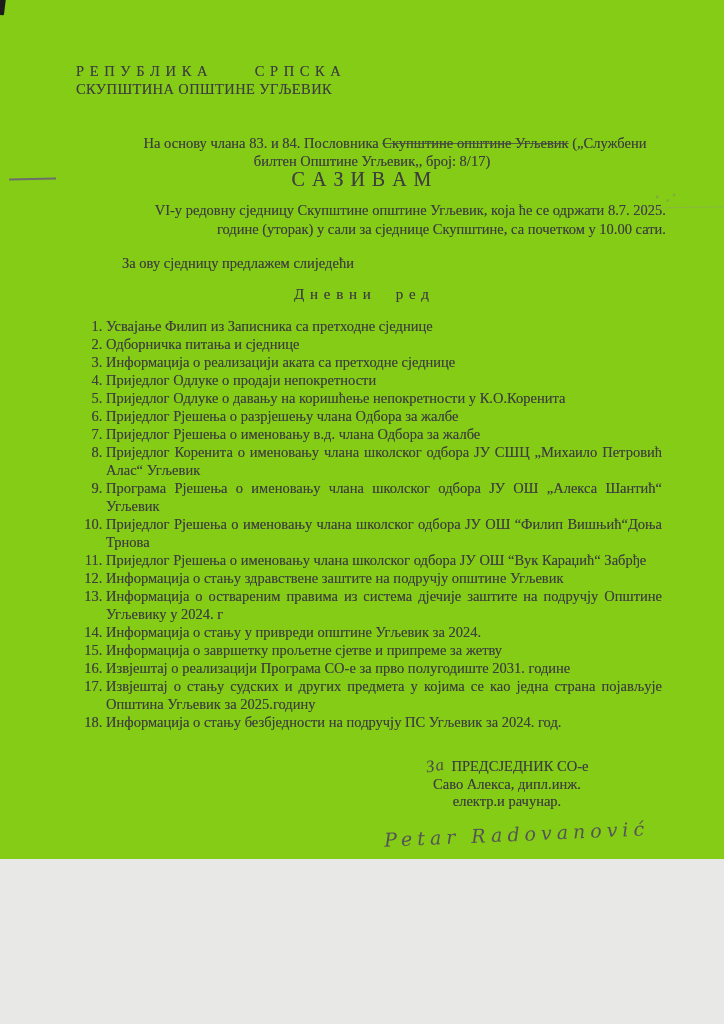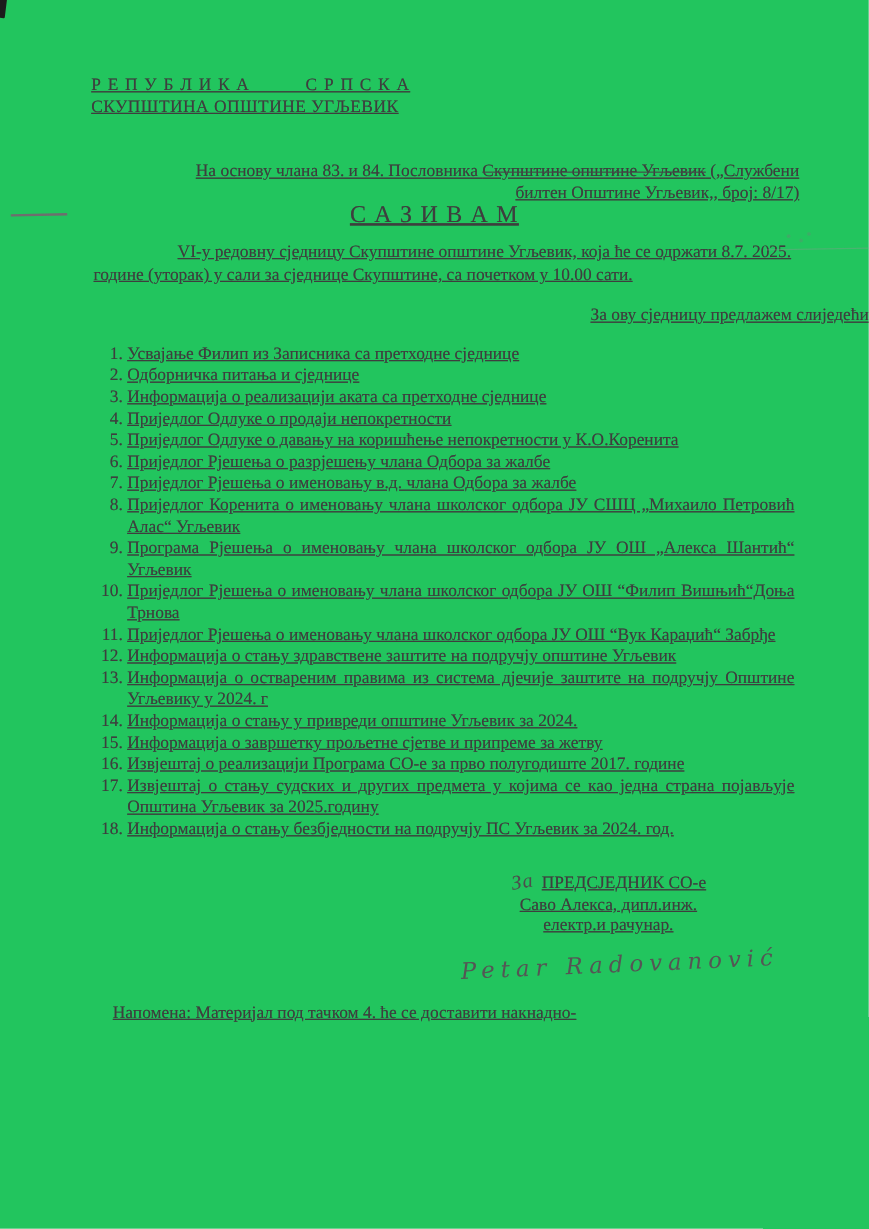--- a/index.html
+++ b/index.html
@@ -1,29 +1,28 @@
 <!DOCTYPE html>
 <html><head>
 <meta charset="utf-8">
 <style>
   * { margin: 0; padding: 0; box-sizing: content-box; }
   html, body { background: #e8e8e6; }
   .page {
     position: relative;
     width: 724px;
-    height: 1024px;
+    height: 859px;
     margin: 0 auto;
-    background: #22c55e;
+    background: #84cc16;
     overflow: hidden;
     font-family: "Liberation Serif", "DejaVu Serif", serif;
     color: #3e3e3e;
     font-size: 14.5px;
     line-height: 18px;
     text-shadow: 0 0 0.5px rgba(62,62,62,0.55);
-    text-decoration: underline;
   }
   .pre { white-space: pre; }
   
   .artifact-corner {
     position: absolute; top: -3px; left: -2px;
     width: 7px; height: 18px;
     background: #1c1c1c;
     transform: rotate(7deg);
     border-radius: 1px;
   }
@@ -45,33 +44,33 @@
     background:
       radial-gradient(circle at 20% 40%, rgba(120,120,120,0.35) 1px, transparent 2px),
       radial-gradient(circle at 60% 70%, rgba(120,120,120,0.3) 1px, transparent 2px),
       radial-gradient(circle at 85% 25%, rgba(120,120,120,0.3) 1px, transparent 2px);
   }
   
   .header { margin: 62px 0 0 76px; }
   .header div { letter-spacing: 0.4px; }
   .header .republic { letter-spacing: 1px; }
   
-  .legal { margin: 36px 0 0 78px; width: 588px; text-indent: 46px; text-align: right; }
+  .legal { margin: 36px 0 0 78px; width: 588px; text-indent: 46px; text-align: center; }
   .struck {
     text-decoration: line-through;
     text-decoration-color: rgba(75,75,75,0.6);
     text-decoration-thickness: 1px;
   }
   .title-sazivam {
     text-align: center;
     font-size: 20px;
     letter-spacing: 1px;
   }
-  .session { margin: 13px 0 0 78px; width: 588px; text-indent: 70px; line-height: 19px; }
-  .proposal { margin: 15px 0 0 122px; text-align: right; }
+  .session { margin: 13px 0 0 78px; width: 588px; text-indent: 70px; line-height: 19px; text-align: right; }
+  .proposal { margin: 15px 0 0 122px; }
   .agenda-title {
     margin-top: 13px;
     text-align: center;
     font-size: 15px;
     letter-spacing: 1px;
   }
   
   ol.agenda {
     margin: 14px 0 0 80px;
     padding-left: 26px;
@@ -128,38 +127,39 @@
   </div>
 
   <p class="legal"><span>На основу  члана  83.  и  84. Пословника </span><span class="struck">Скупштине општине Угљевик</span><span> („Службени билтен Општине Угљевик,, број: 8/17)</span></p>
 
   <div class="title-sazivam pre">С А З И В А М</div>
 
   <p class="session">VI-у  редовну сједницу Скупштине општине Угљевик, која ће се одржати  8.7. 2025. године  (уторак)  у  сали  за сједнице Скупштине, са почетком  у 10.00  сати.</p>
 
   <p class="proposal">За ову сједницу предлажем  слиједећи</p>
 
+  <div class="agenda-title pre">Д н е в н и     р е д</div>
 
   <ol class="agenda">
     <li>Усвајање Филип из Записника са претходне сједнице</li>
     <li>Одборничка питања и сједнице</li>
     <li>Информација о реализацији аката са претходне сједнице</li>
     <li>Приједлог Одлуке о продаји непокретности</li>
     <li>Приједлог Одлуке  о давању на коришћење непокретности у К.О.Коренита</li>
     <li>Приједлог Рјешења о разрјешењу  члана Одбора за жалбе</li>
     <li>Приједлог Рјешења о именовању в.д.  члана Одбора за жалбе</li>
     <li>Приједлог Коренита о именовању члана школског одбора ЈУ СШЦ „Михаило Петровић Алас“ Угљевик</li>
     <li>Програма Рјешења о именовању члана школског одбора ЈУ ОШ „Алекса Шантић“ Угљевик</li>
     <li>Приједлог Рјешења о именовању члана школског одбора ЈУ ОШ “Филип Вишњић“Доња Трнова</li>
     <li>Приједлог Рјешења о именовању члана школског одбора ЈУ ОШ “Вук Караџић“ Забрђе</li>
     <li>Информација о стању здравствене заштите на подручју општине Угљевик</li>
     <li>Информација о  оствареним правима из система дјечије заштите на подручју Општине Угљевику у 2024. г</li>
     <li>Информација о стању у привреди општине Угљевик за 2024.</li>
     <li>Информација о завршетку прољетне сјетве и припреме за жетву</li>
-    <li>Извјештај о реализацији Програма СО-е за прво полугодиште 2017. године</li>
+    <li>Извјештај о реализацији Програма СО-е за прво полугодиште 2031. године</li>
     <li>Извјештај  о стању судских и других предмета у којима се као једна страна појављује Општина Угљевик за 2025.годину</li>
     <li>Информација о стању безбједности  на подручју ПС Угљевик за  2024. год.</li>
   </ol>
 
   <div class="sig-block">
     <div><span class="hand">За</span><span>ПРЕДСЈЕДНИК  СО-е</span></div>
     <div>Саво Алекса, дипл.инж.</div>
     <div>електр.и рачунар.</div>
   </div>
 

